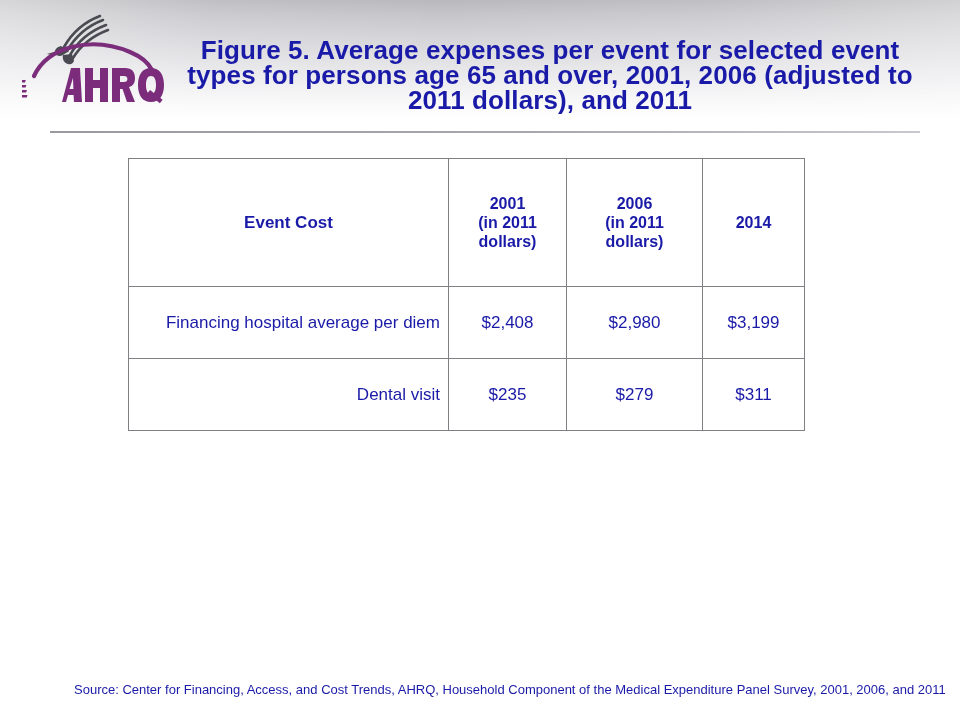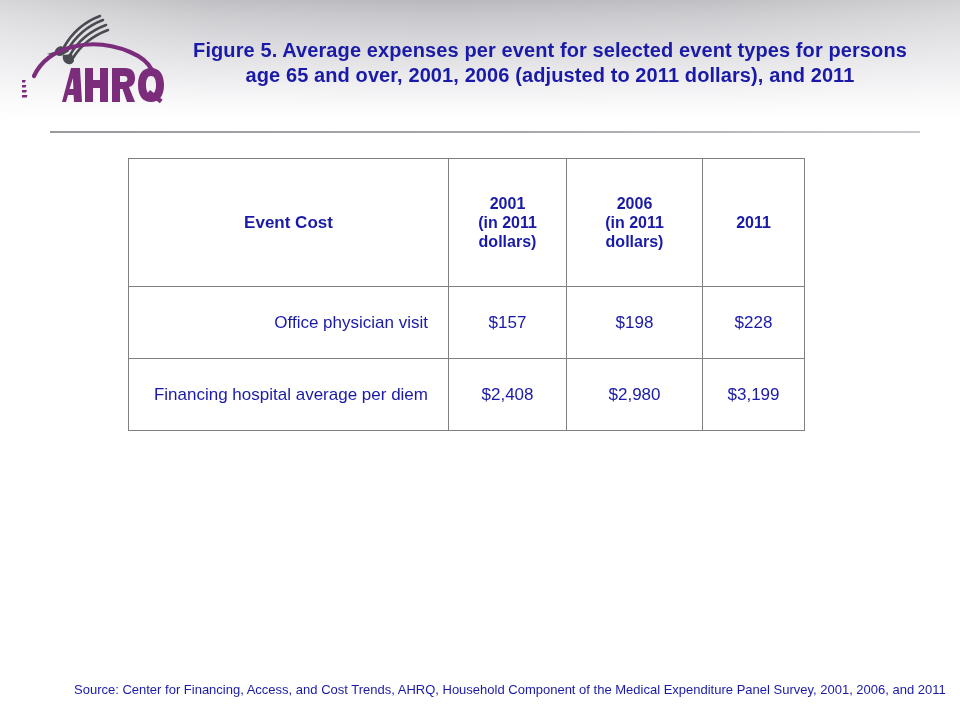--- a/index.html
+++ b/index.html
@@ -59,21 +59,21 @@
   #slide-title {
     position: absolute;
     left: 180px;
     top: 38px;
     width: 740px;
     z-index: 5;
     text-align: center;
     color: #1a1aa8;
     font-family: "Liberation Sans", sans-serif;
     font-weight: bold;
-    font-size: 20px;
+    font-size: 26px;
     line-height: 25px;
     letter-spacing: 0.1px;
   }
 
   
   #header-divider {
     position: absolute;
     left: 50px;
     top: 131px;
     width: 870px;
@@ -90,21 +90,21 @@
     width: 676px;
     border-collapse: collapse;
     table-layout: fixed;
     color: #1a1aa8;
     font-family: "Liberation Sans", sans-serif;
     font-size: 17px;
   }
   #expense-table td,
   #expense-table th {
     border: 1px solid #808084;
-    padding: 0 20px;
+    padding: 0 8px;
     vertical-align: middle;
     font-weight: normal;
     background: #ffffff;
   }
 
   .col-label  { width: 320px; }
   .col-v1     { width: 118px; }
   .col-v2     { width: 136px; }
   .col-v3     { width: 102px; }
 
@@ -208,32 +208,32 @@
       <th>
         <span>2001</span><br>
         <span>(in 2011</span><br>
         <span>dollars)</span>
       </th>
       <th>
         <span>2006</span><br>
         <span>(in 2011</span><br>
         <span>dollars)</span>
       </th>
-      <th>2011</th>
+      <th>2014</th>
     </tr>
   </thead>
   <tbody id="table-body">
-    <tr>
-      <td class="cell-label">Office physician visit</td>
-      <td class="cell-value">$157</td>
-      <td class="cell-value">$198</td>
-      <td class="cell-value">$228</td>
-    </tr>
     <tr>
       <td class="cell-label">Financing hospital average per diem</td>
       <td class="cell-value">$2,408</td>
       <td class="cell-value">$2,980</td>
       <td class="cell-value">$3,199</td>
     </tr>
+    <tr>
+      <td class="cell-label">Dental visit</td>
+      <td class="cell-value">$235</td>
+      <td class="cell-value">$279</td>
+      <td class="cell-value">$311</td>
+    </tr>
   </tbody>
 </table>
 
 <div id="source-note">Source: Center for Financing, Access, and Cost Trends, AHRQ, Household Component of the Medical Expenditure Panel Survey,  2001, 2006, and 2011</div>
 
 </body></html>

